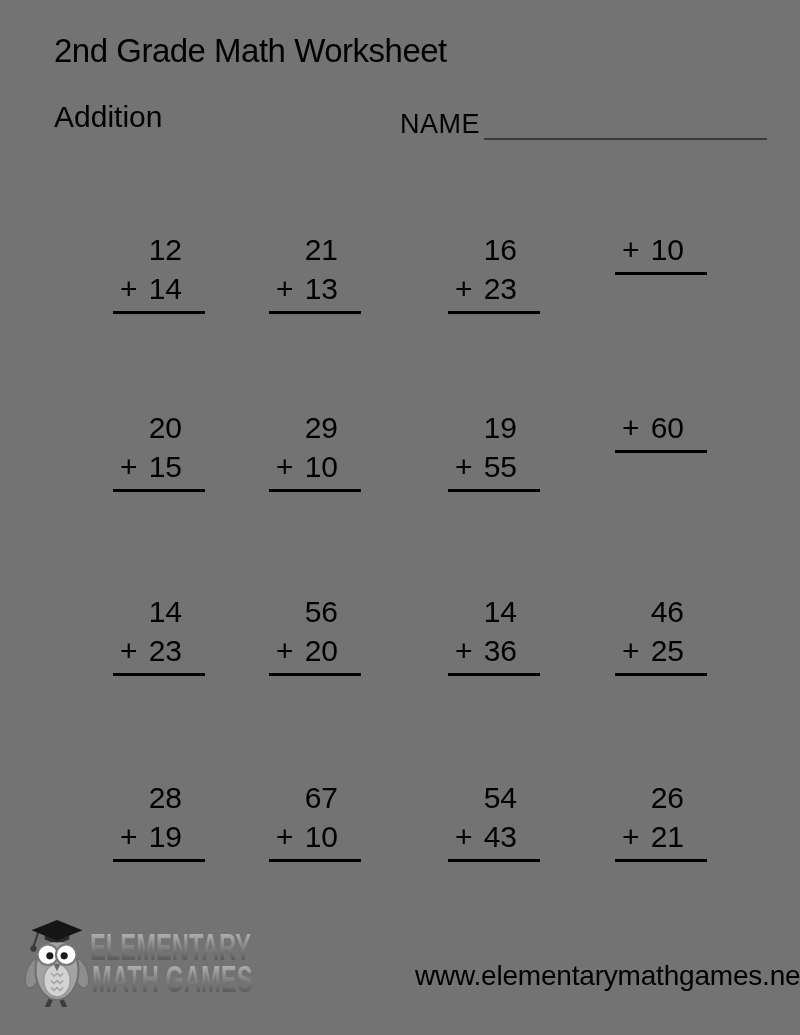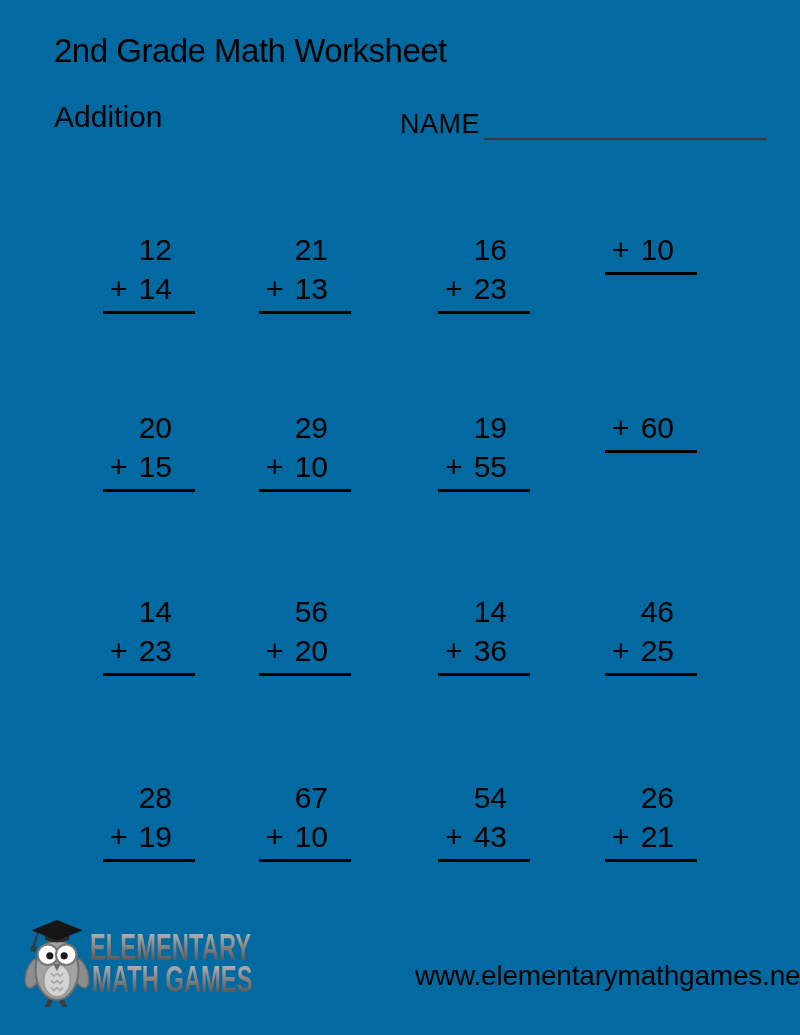--- a/index.html
+++ b/index.html
@@ -1,19 +1,19 @@
 <!DOCTYPE html>
 <html><head>
 <meta charset="utf-8">
 <style>
   html,body{margin:0;padding:0;background:#fff;}
   #page{
     position:relative;
     width:800px;height:1035px;
-    background:#0369a1;
+    background:#737373;
     font-family:"Liberation Sans", sans-serif;
     color:#000;
     overflow:hidden;
   }
   
   .title{
     position:absolute;left:54px;top:32px;
     font-size:33px;letter-spacing:-0.5px;font-weight:400;
   }
   .subject{
@@ -25,21 +25,21 @@
     font-size:27px;letter-spacing:0.5px;
   }
   .name-blank{
     display:inline-block;
     width:283px;height:29px;
     border-bottom:2px solid #3a3a3a;
     vertical-align:bottom;
     margin-left:4px;
   }
   
-  .prow{position:absolute;left:0;width:656px;height:86px;text-decoration:underline;}
+  .prow{position:absolute;left:10px;width:656px;height:86px;text-decoration:underline;}
   #row-0{top:230px}
   #row-1{top:408px}
   #row-2{top:592px}
   #row-3{top:778px}
   .cell{
     position:absolute;top:0;width:92px;
     padding-bottom:3px;
     border-bottom:3px solid #000;
   }
   .c0{left:103px}.c1{left:259px}.c2{left:438px}.c3{left:605px}

